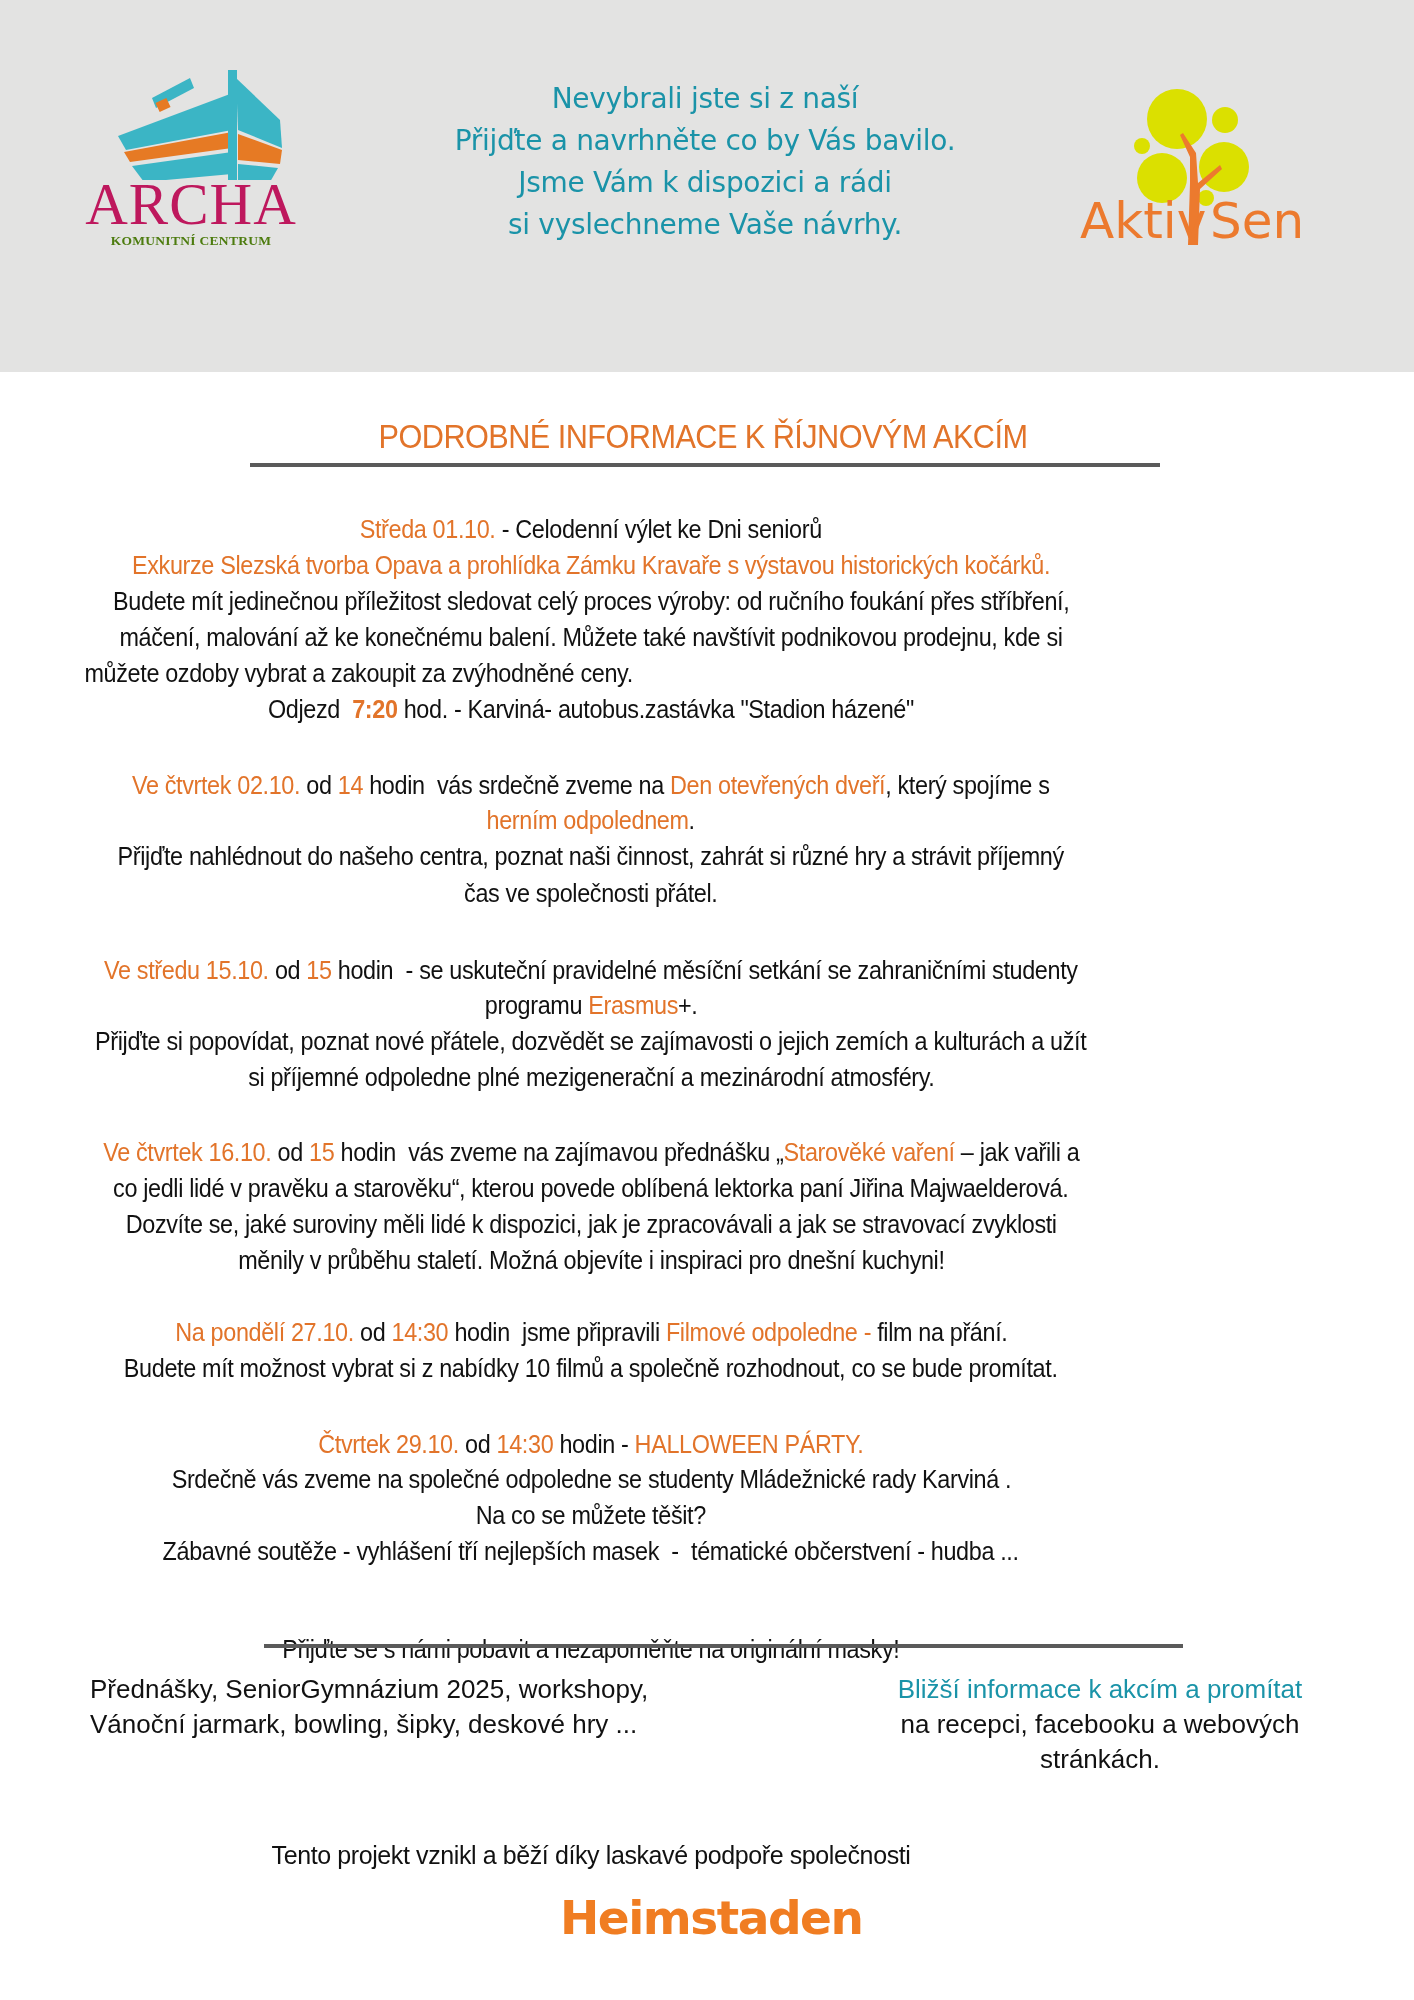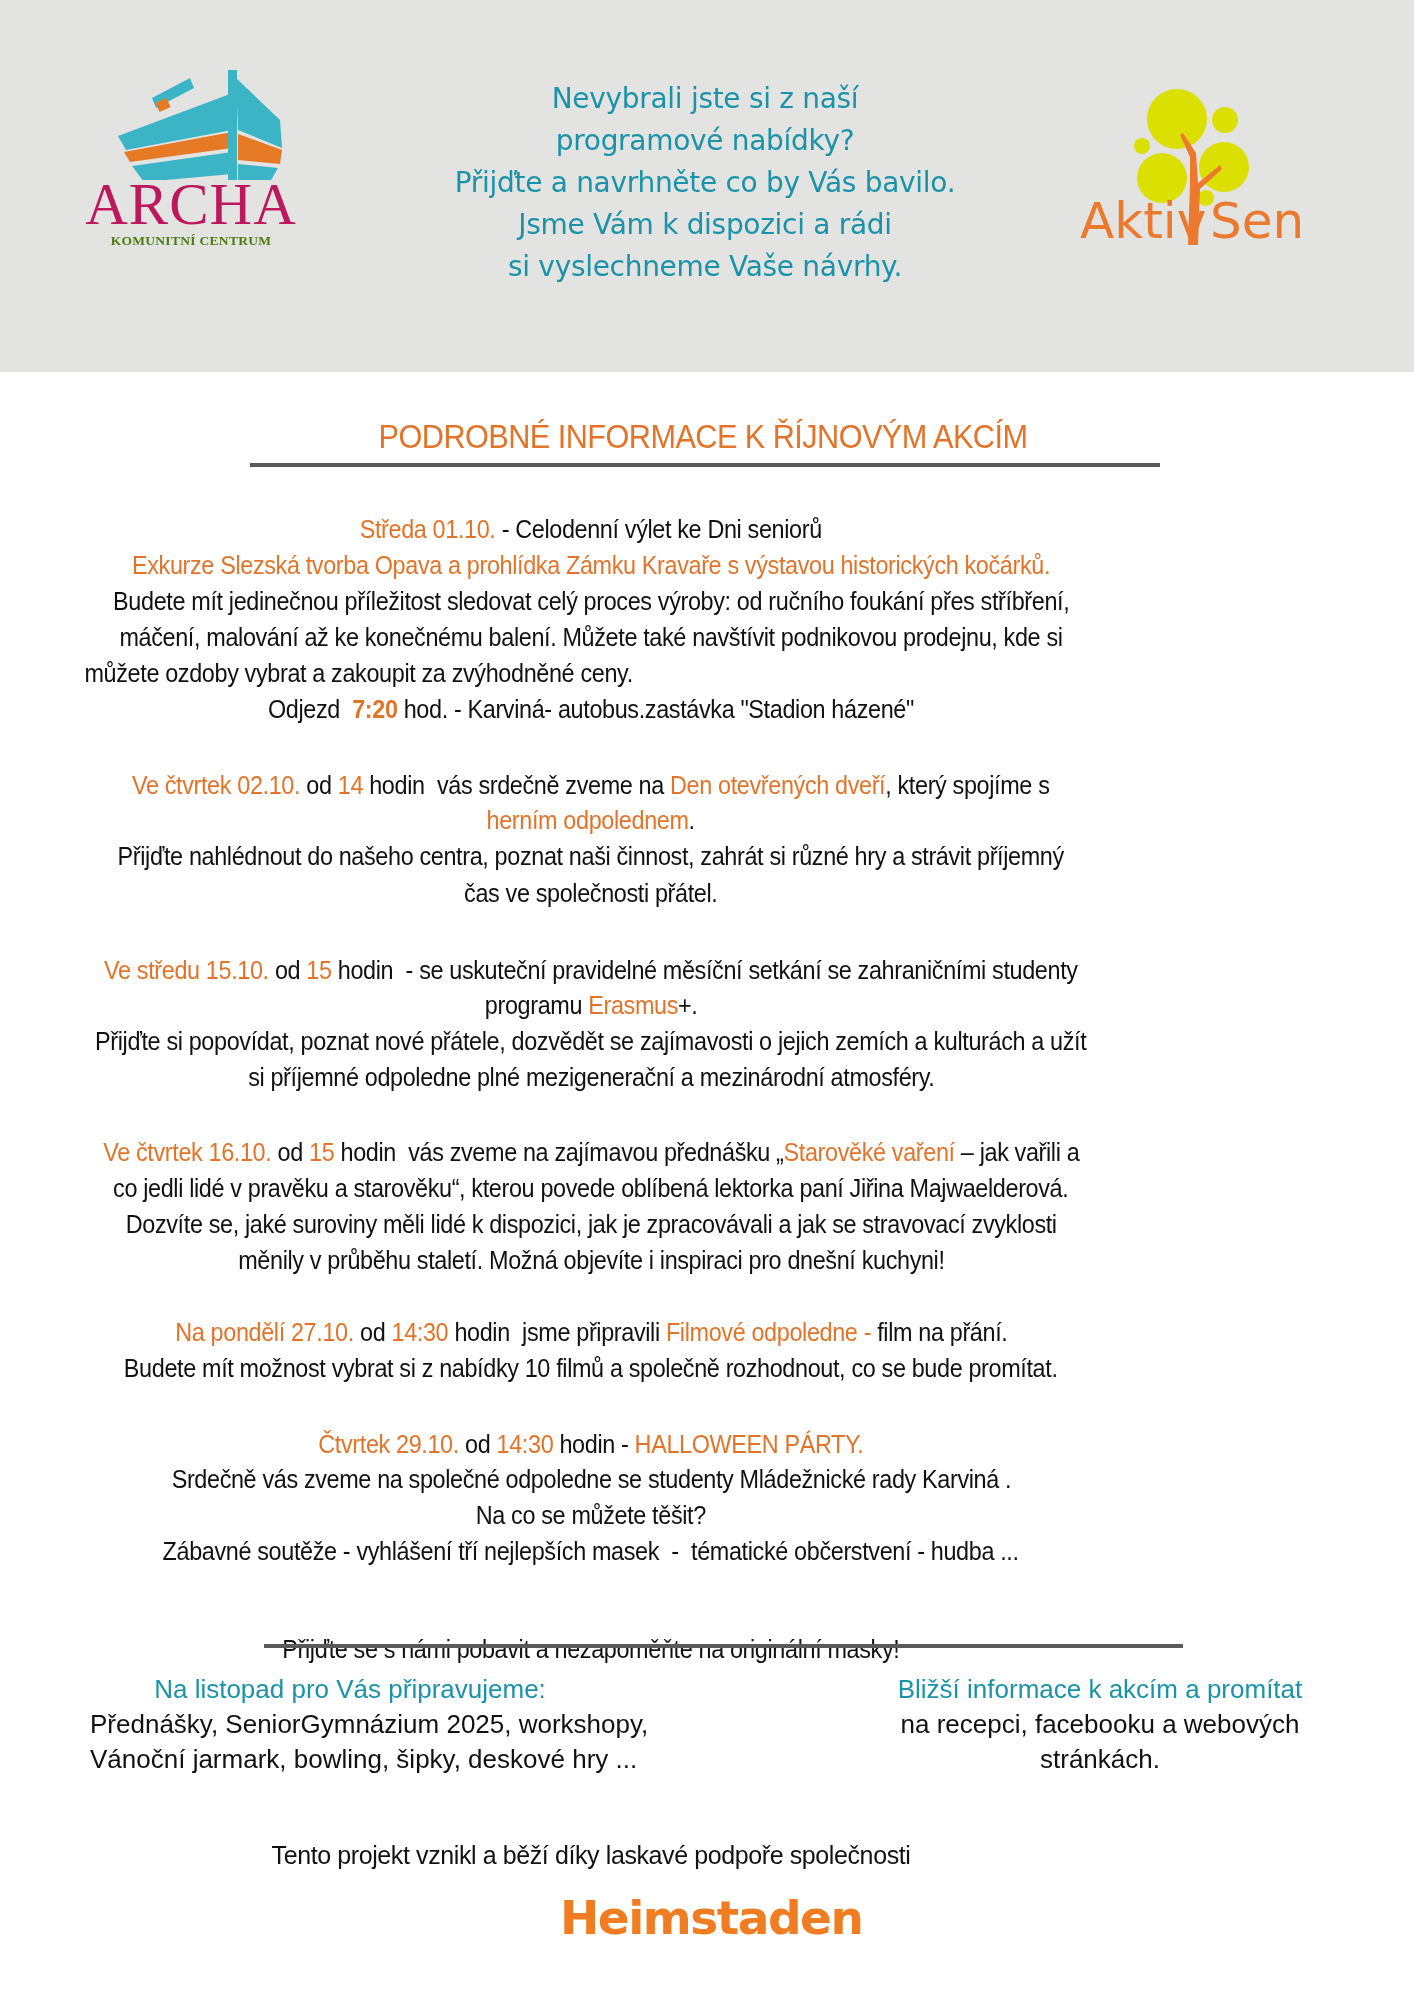--- a/index.html
+++ b/index.html
@@ -43,21 +43,20 @@
     <polygon points="178,94 218,98 210,112 178,112" fill="#3bb5c5"></polygon>
 
     <rect x="168" y="0" width="9" height="112" fill="#3bb5c5"></rect>
   </svg>
   <div class="archa-word">ARCHA</div>
   <div class="archa-sub">KOMUNITNÍ CENTRUM</div>
 </div>
 
 <div class="tagline">
   <div>Nevybrali jste si z naší</div>
-  <div>programové nabídky?</div>
   <div>Přijďte a navrhněte co by Vás bavilo.</div>
   <div>Jsme Vám k dispozici a rádi</div>
   <div>si vyslechneme Vaše návrhy.</div>
 </div>
 
 <div class="logo-aktiv">
   <svg width="300" height="170" viewBox="0 0 300 170" style="position:absolute;left:0;top:0;">
     <circle cx="107" cy="34" r="30" fill="#dbe000"></circle>
     <circle cx="155" cy="35" r="13" fill="#dbe000"></circle>
     <circle cx="72" cy="61" r="8" fill="#dbe000"></circle>
@@ -118,21 +117,20 @@
   <span class="o">Čtvrtek 29.10.</span><span> od </span><span class="o">14:30</span><span style="white-space:pre;"> hodin - </span><span class="o">HALLOWEEN PÁRTY.</span>
 </span></div>
 <div class="line" style="top:1462px;"><span class="in">Srdečně vás zveme na společné odpoledne se studenty Mládežnické rady Karviná .</span></div>
 <div class="line" style="top:1498px;"><span class="in">Na co se můžete těšit?</span></div>
 <div class="line" style="top:1534px;"><span class="in" style="white-space:pre;">Zábavné soutěže - vyhlášení tří nejlepších masek  -  tématické občerstvení - hudba ...</span></div>
 <div class="line" style="top:1632px;"><span class="in">Přijďte se s námi pobavit a nezapoměňte na originální masky!</span></div>
 
 <div class="rule" style="left:264px;top:1644px;width:919px;"></div>
 
 <div class="col" style="left:90px;width:520px;top:1672px;">
-  <div class="col-head">Na listopad pro Vás připravujeme:</div>
   <div>Přednášky, SeniorGymnázium 2025, workshopy,</div>
   <div>Vánoční jarmark, bowling, šipky, deskové hry ...</div>
 </div>
 <div class="col" style="left:860px;width:480px;top:1672px;">
   <div class="col-head">Bližší informace k akcím a promítat</div>
   <div>na recepci, facebooku a webových</div>
   <div>stránkách.</div>
 </div>
 
 <div class="line" style="top:1838px;"><span class="in" style="transform:none;font-size:25px;">Tento projekt vznikl a běží díky laskavé podpoře společnosti</span></div>

